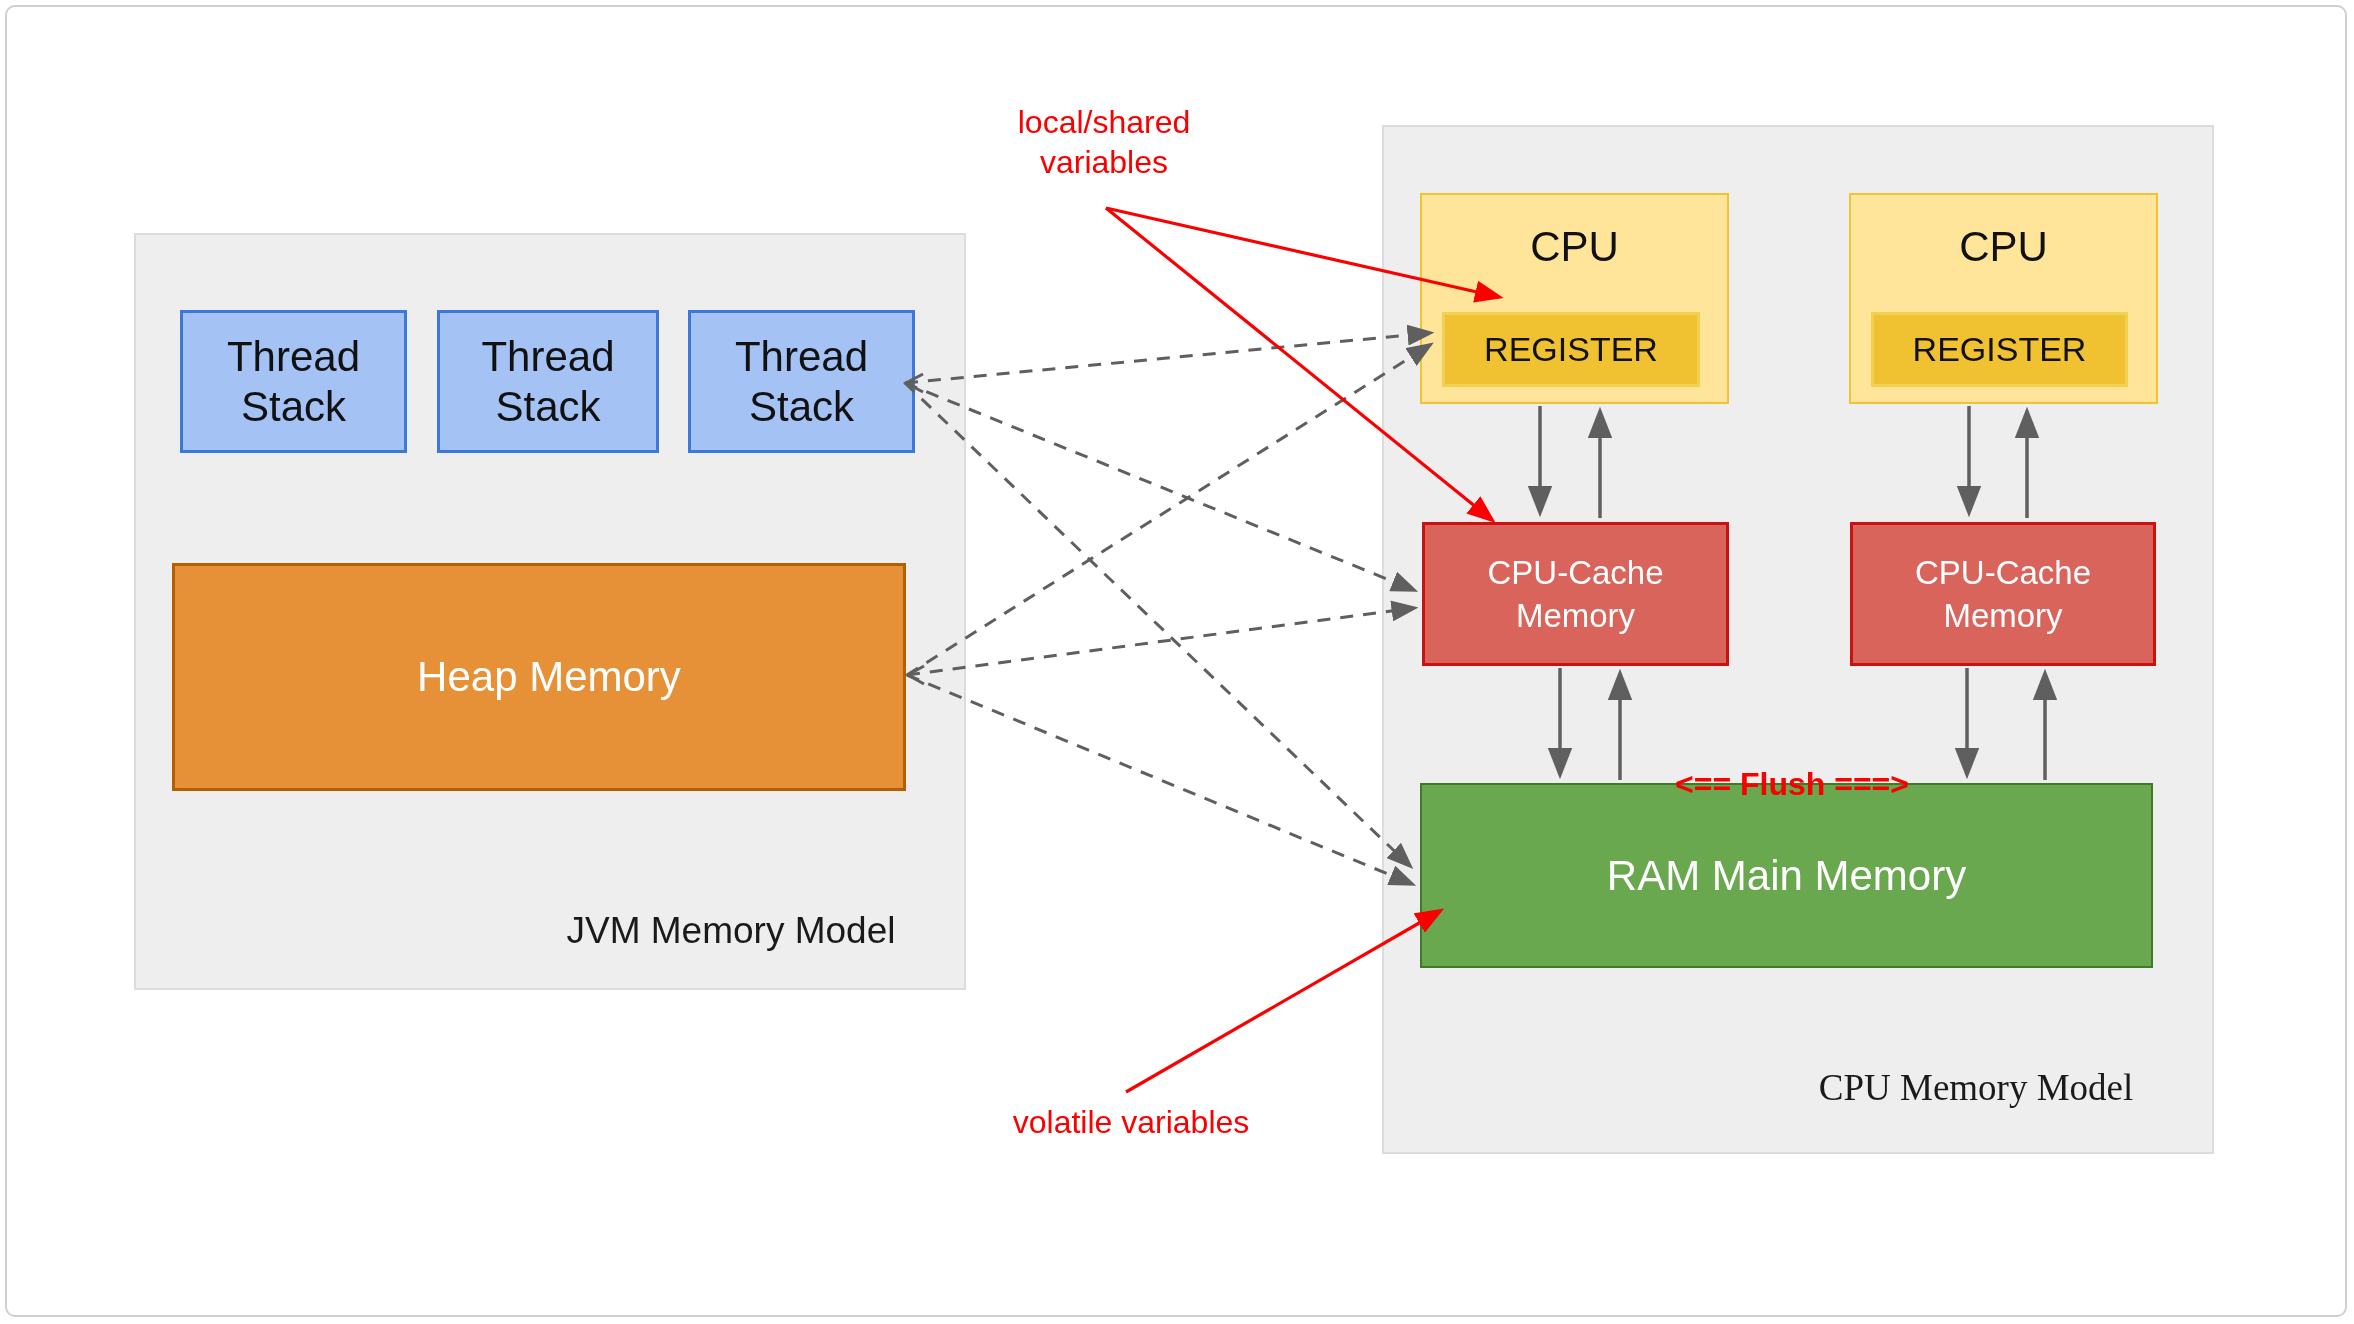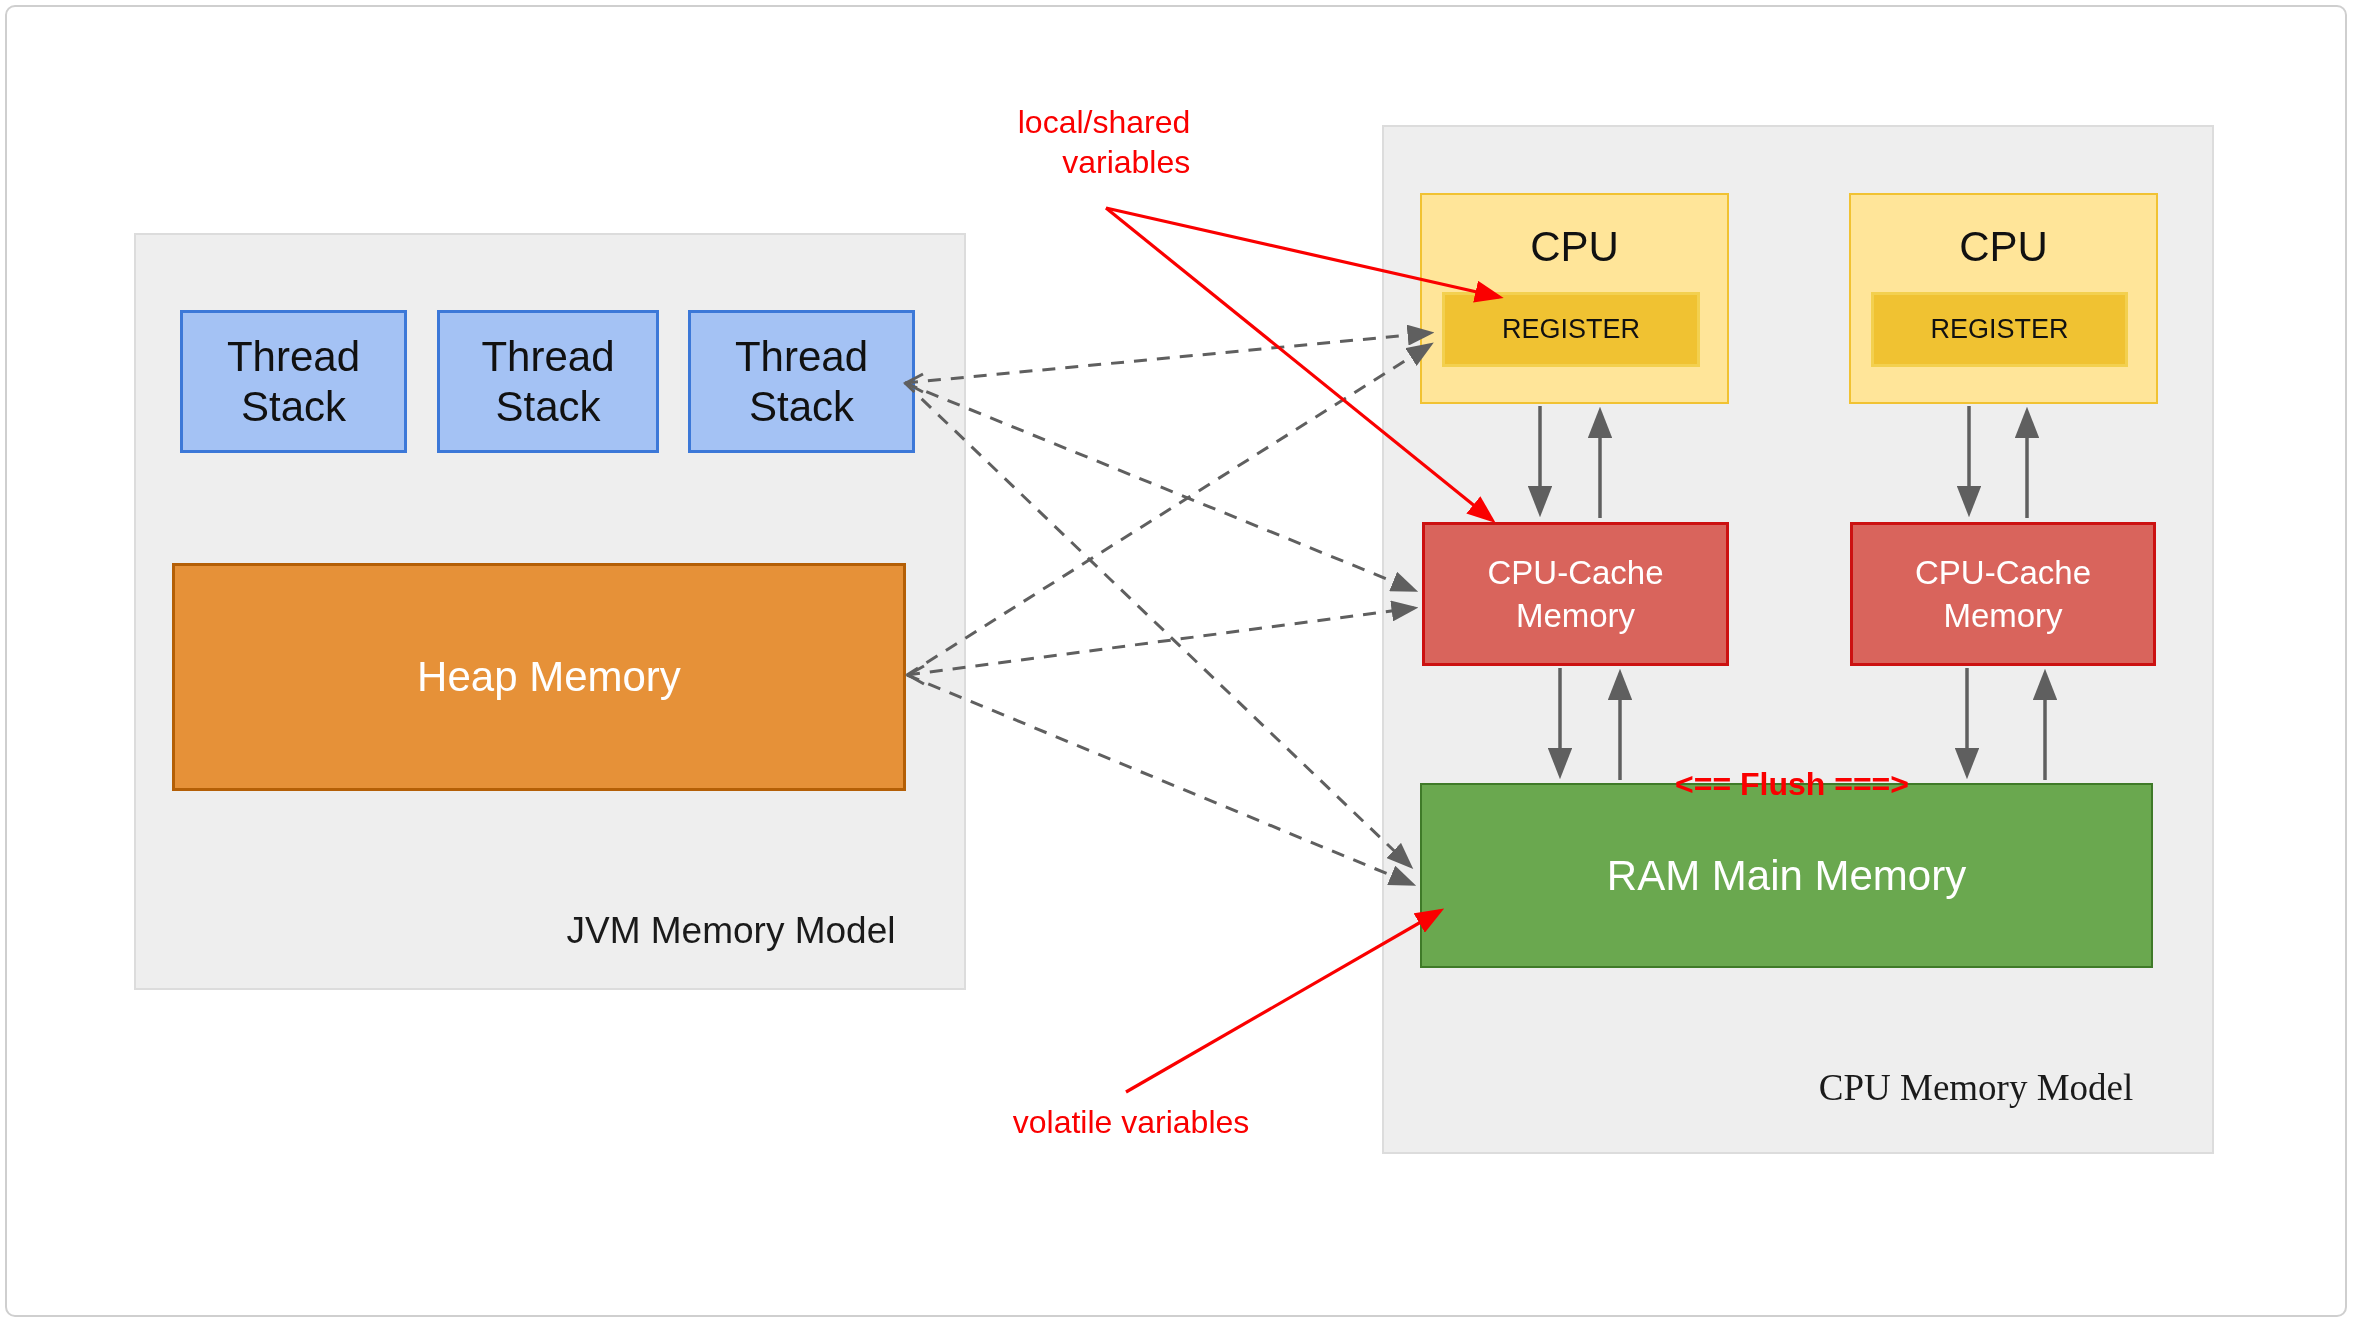--- a/index.html
+++ b/index.html
@@ -23,32 +23,32 @@
     background:var(--orange_fill);border:3px solid var(--orange_border);
     color:#ffffff;font-size:42px;padding-left:20px;
   }
   .cpu-box{
     background:var(--yellow_fill);border:2px solid var(--yellow_border);
     color:#111;font-size:42px;
     display:flex;justify-content:center;align-items:flex-start;padding-top:28px;
   }
   .register{
     background:var(--gold_fill);border:3px solid var(--gold_border);
-    color:#111;font-size:27px;
+    color:#111;font-size:34px;margin-top:20px;
   }
   .cache{
     background:var(--cache_fill);border:3px solid var(--cache_border);
     color:#ffffff;font-size:33px;line-height:43px;
   }
   .ram{
     background:var(--green_fill);border:2px solid var(--green_border);
     color:#ffffff;font-size:42px;
   }
   .group-title{color:#1a1a1a;font-size:37px;white-space:nowrap;transform:translate(-50%,-50%);}
-  .red-note{color:var(--annotation_red);font-size:32px;line-height:40px;text-align:right;white-space:nowrap;transform:translate(-50%,-50%);}
+  .red-note{color:var(--annotation_red);font-size:32px;line-height:40px;text-align:center;white-space:nowrap;transform:translate(-50%,-50%);}
   svg#overlay{position:absolute;left:0;top:0;z-index:10;}
   .dash{stroke:var(--arrow_gray);stroke-width:3;fill:none;stroke-dasharray:13 10;}
   .vhead{stroke:var(--arrow_gray);stroke-width:3;fill:none;}
   .solid{stroke:var(--arrow_gray);stroke-width:3.5;fill:none;}
   .redline{stroke:var(--annotation_red);stroke-width:3.2;fill:none;}
   .head-gray{fill:var(--arrow_gray);}
   .head-red{fill:var(--annotation_red);}
 </style>
 </head>
 <body>

